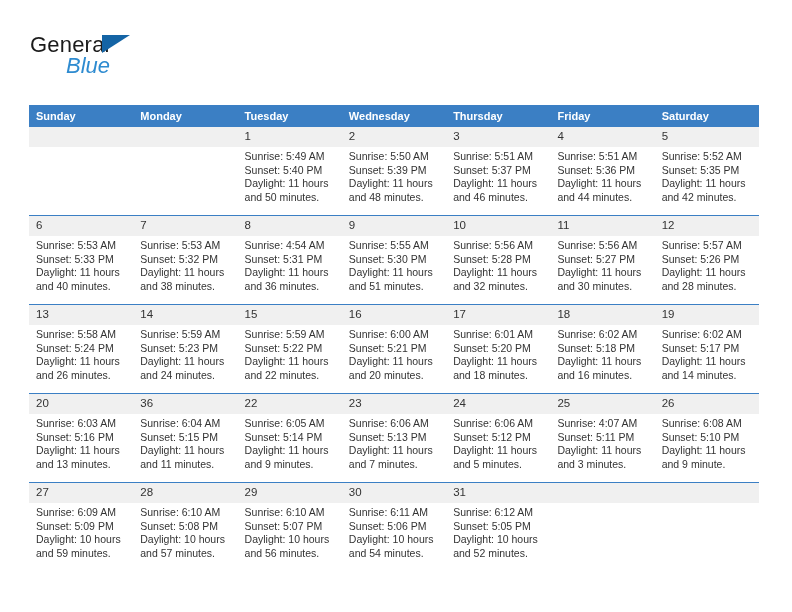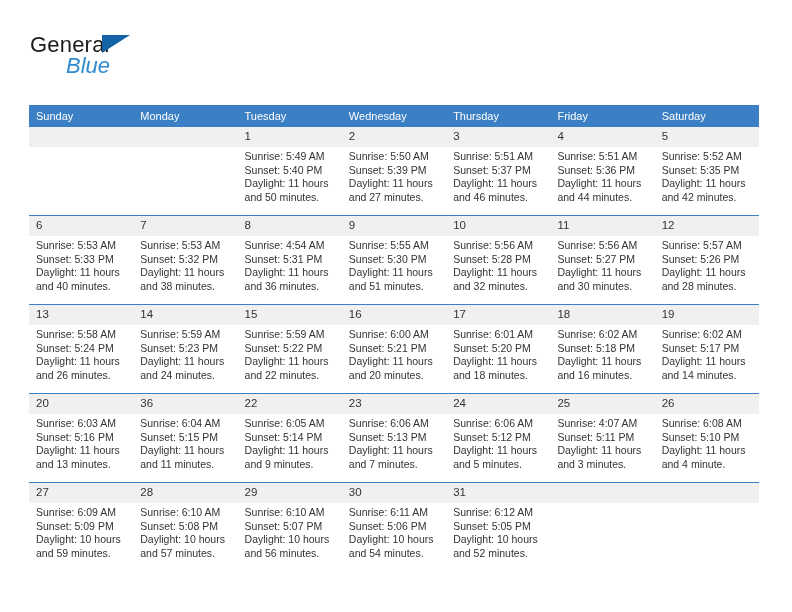--- a/index.html
+++ b/index.html
@@ -91,21 +91,21 @@
     left: 29px;
     top: 105px;
     width: 730px;
     border-collapse: collapse;
     table-layout: fixed;
   }
   .calendar th {
     background: #3b7fc4;
     color: #ffffff;
     font-size: 11px;
-    font-weight: normal;
+    font-weight: bold;
     text-align: left;
     padding: 4px 0 4px 7px;
     height: 13px;
     border: none;
   }
   .calendar td {
     vertical-align: top;
     padding: 0;
     border-top: 1.5px solid #3b7fc4;
     border-left: none;
@@ -185,21 +185,21 @@
               <div>Daylight: 11 hours</div>
               <div>and 50 minutes.</div>
             </div>
           </td>
           <td>
             <span class="daynum">2</span>
             <div class="lines">
               <div>Sunrise: 5:50 AM</div>
               <div>Sunset: 5:39 PM</div>
               <div>Daylight: 11 hours</div>
-              <div>and 27 minutes.</div>
+              <div>and 48 minutes.</div>
             </div>
           </td>
           <td>
             <span class="daynum">3</span>
             <div class="lines">
               <div>Sunrise: 5:51 AM</div>
               <div>Sunset: 5:37 PM</div>
               <div>Daylight: 11 hours</div>
               <div>and 46 minutes.</div>
             </div>
@@ -407,21 +407,21 @@
               <div>Daylight: 11 hours</div>
               <div>and 3 minutes.</div>
             </div>
           </td>
           <td>
             <span class="daynum">26</span>
             <div class="lines">
               <div>Sunrise: 6:08 AM</div>
               <div>Sunset: 5:10 PM</div>
               <div>Daylight: 11 hours</div>
-              <div>and 4 minute.</div>
+              <div>and 9 minute.</div>
             </div>
           </td>
         </tr>
         <tr class="week">
           <td>
             <span class="daynum">27</span>
             <div class="lines">
               <div>Sunrise: 6:09 AM</div>
               <div>Sunset: 5:09 PM</div>
               <div>Daylight: 10 hours</div>

